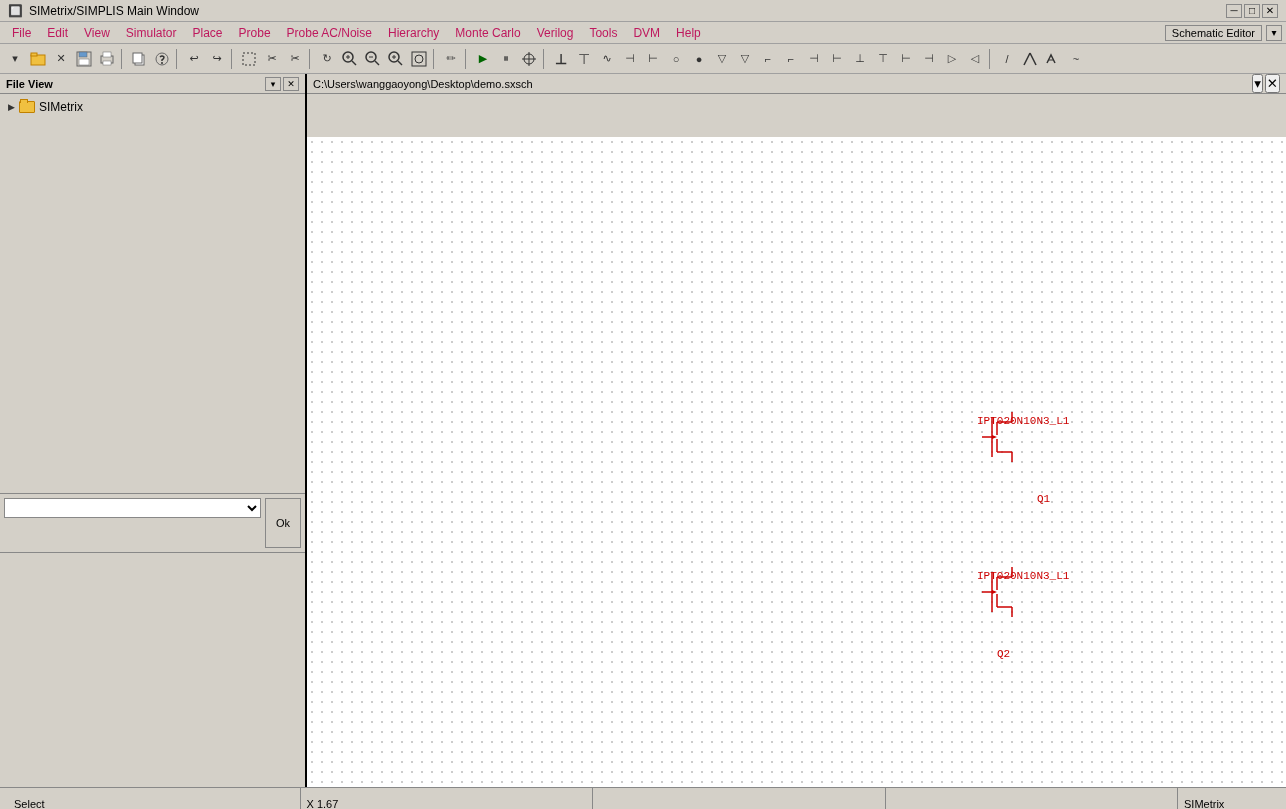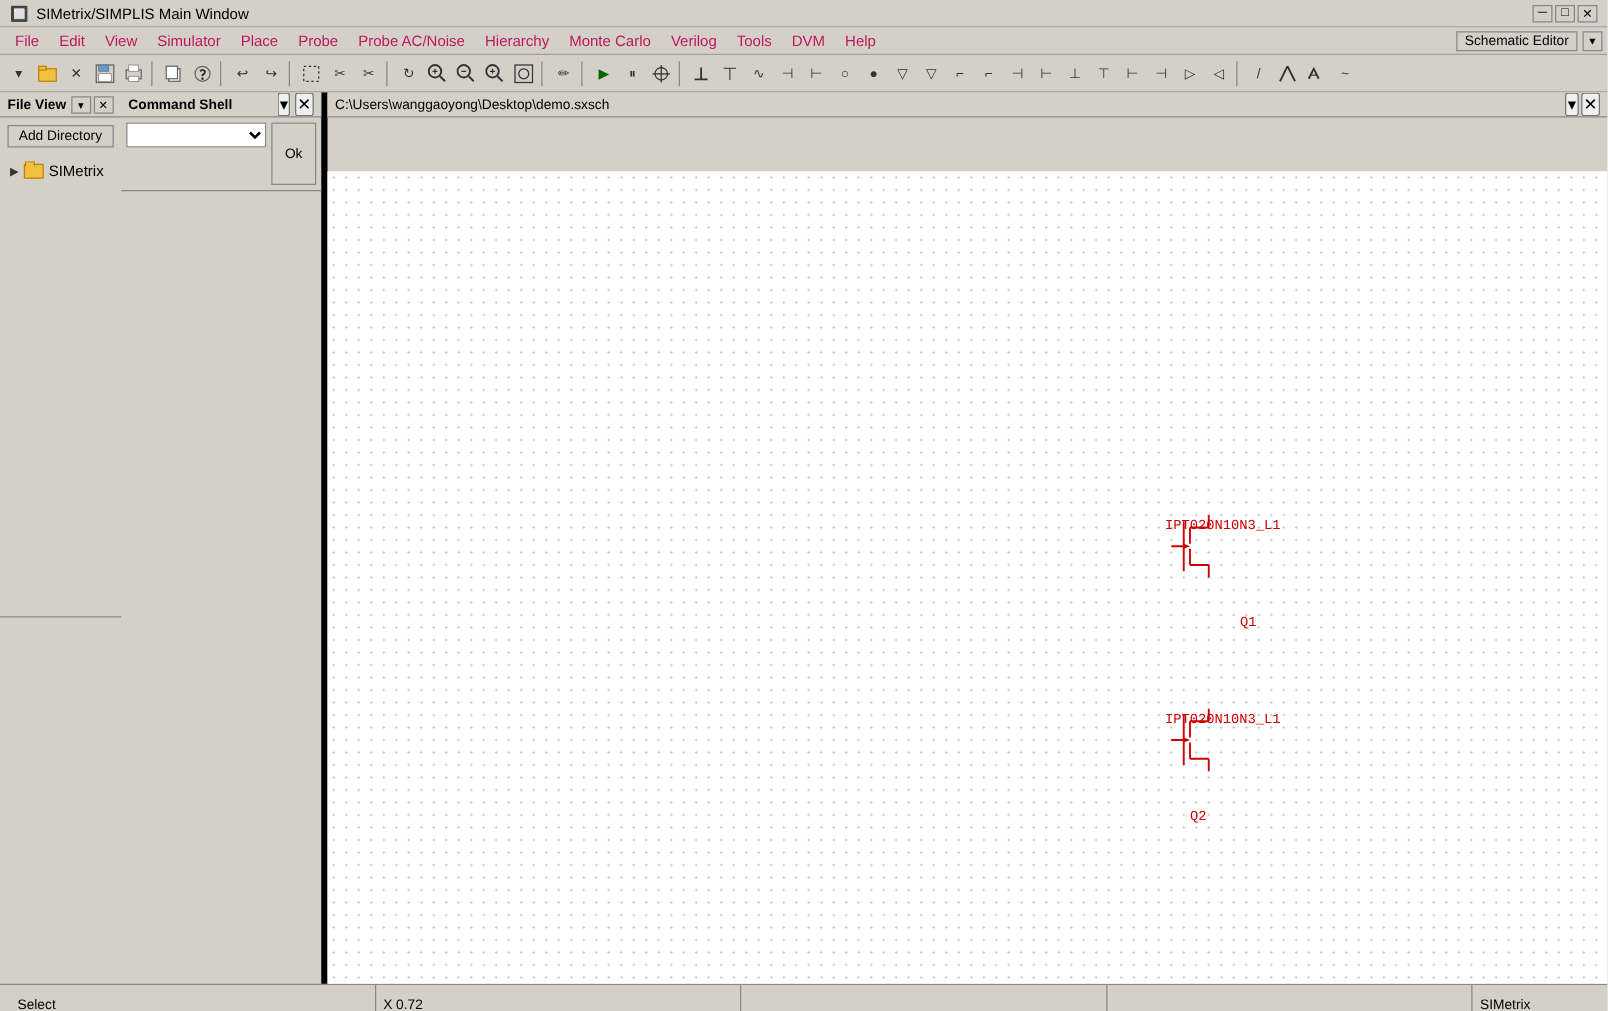--- a/index.html
+++ b/index.html
@@ -21,21 +21,21 @@
     
     
     #toolbar { background: #d4d0c8; height: 30px; display: flex; align-items: center; padding: 0 4px; border-bottom: 1px solid #a0a0a0; gap: 1px; }
     .tb-btn { width: 22px; height: 22px; border: 1px solid transparent; background: transparent; cursor: pointer; display: flex; align-items: center; justify-content: center; font-size: 11px; color: #333; }
     .tb-sep { width: 4px; height: 20px; border-left: 1px solid #888; margin: 0 2px; }
     
     
     #main { display: flex; height: calc(809px - 22px - 22px - 30px - 22px); }
     
     
-    #left-panel { width: 262px; display: flex; flex-direction: row; border-right: 5px solid #000000; }
+    #left-panel { width: 307px; display: flex; flex-direction: column; border-right: 2px solid #000000; }
     
     
     #file-view { height: 420px; display: flex; flex-direction: column; border-bottom: 1px solid #888; }
     #file-view-header { background: #d4d0c8; height: 20px; display: flex; align-items: center; padding: 0 6px; border-bottom: 1px solid #888; }
     #file-view-header .header-title { font-size: 11px; font-weight: bold; flex: 1; }
     #file-view-header .header-btns { display: flex; gap: 2px; }
     #file-view-header .hdr-btn { width: 16px; height: 14px; border: 1px solid #888; background: #d4d0c8; cursor: pointer; display: flex; align-items: center; justify-content: center; font-size: 9px; }
     
     #file-view-toolbar { padding: 6px; }
     #add-dir-btn { border: 1px solid #888; background: #d4d0c8; padding: 2px 8px; font-size: 11px; cursor: pointer; }
@@ -245,40 +245,30 @@
   <div id="left-panel">
 
     <div id="file-view">
       <div id="file-view-header">
         <span class="header-title">File View</span>
         <div class="header-btns">
           <button class="hdr-btn">▾</button>
           <button class="hdr-btn">✕</button>
         </div>
       </div>
-      <div id="file-view-toolbar">
-        <button id="add-dir-btn">Add Directory</button>
-      </div>
       <div id="file-tree">
         <div class="tree-item">
           <span class="tree-arrow">▶</span>
           <span class="folder-icon"></span>
           <span>SIMetrix</span>
         </div>
       </div>
     </div>
 
     <div id="cmd-shell">
-      <div id="cmd-shell-header">
-        <span class="header-title">Command Shell</span>
-        <div class="header-btns">
-          <button class="hdr-btn">▾</button>
-          <button class="hdr-btn">✕</button>
-        </div>
-      </div>
       <div id="cmd-shell-input-row">
         <select id="cmd-input-combo"></select>
         <button id="cmd-ok-btn">Ok</button>
       </div>
     </div>
   </div>
 
   <div id="schematic-area">
     <div id="sch-header">
       <span id="sch-path">C:\Users\wanggaoyong\Desktop\demo.sxsch</span>
@@ -331,20 +321,20 @@
       </div>
     </div>
   </div>
 </div>
 
 <div id="statusbar">
   <div class="status-section">
     <span>Select</span>
   </div>
   <div class="status-section">
-    <span>X 0.72</span>
+    <span>X 1.67</span>
   </div>
   <div class="status-section"></div>
   <div class="status-section"></div>
   <div class="status-section" style="flex: 0 0 100px; border-right: none;">
     <span>SIMetrix</span>
   </div>
 </div>
 
 </body></html>

